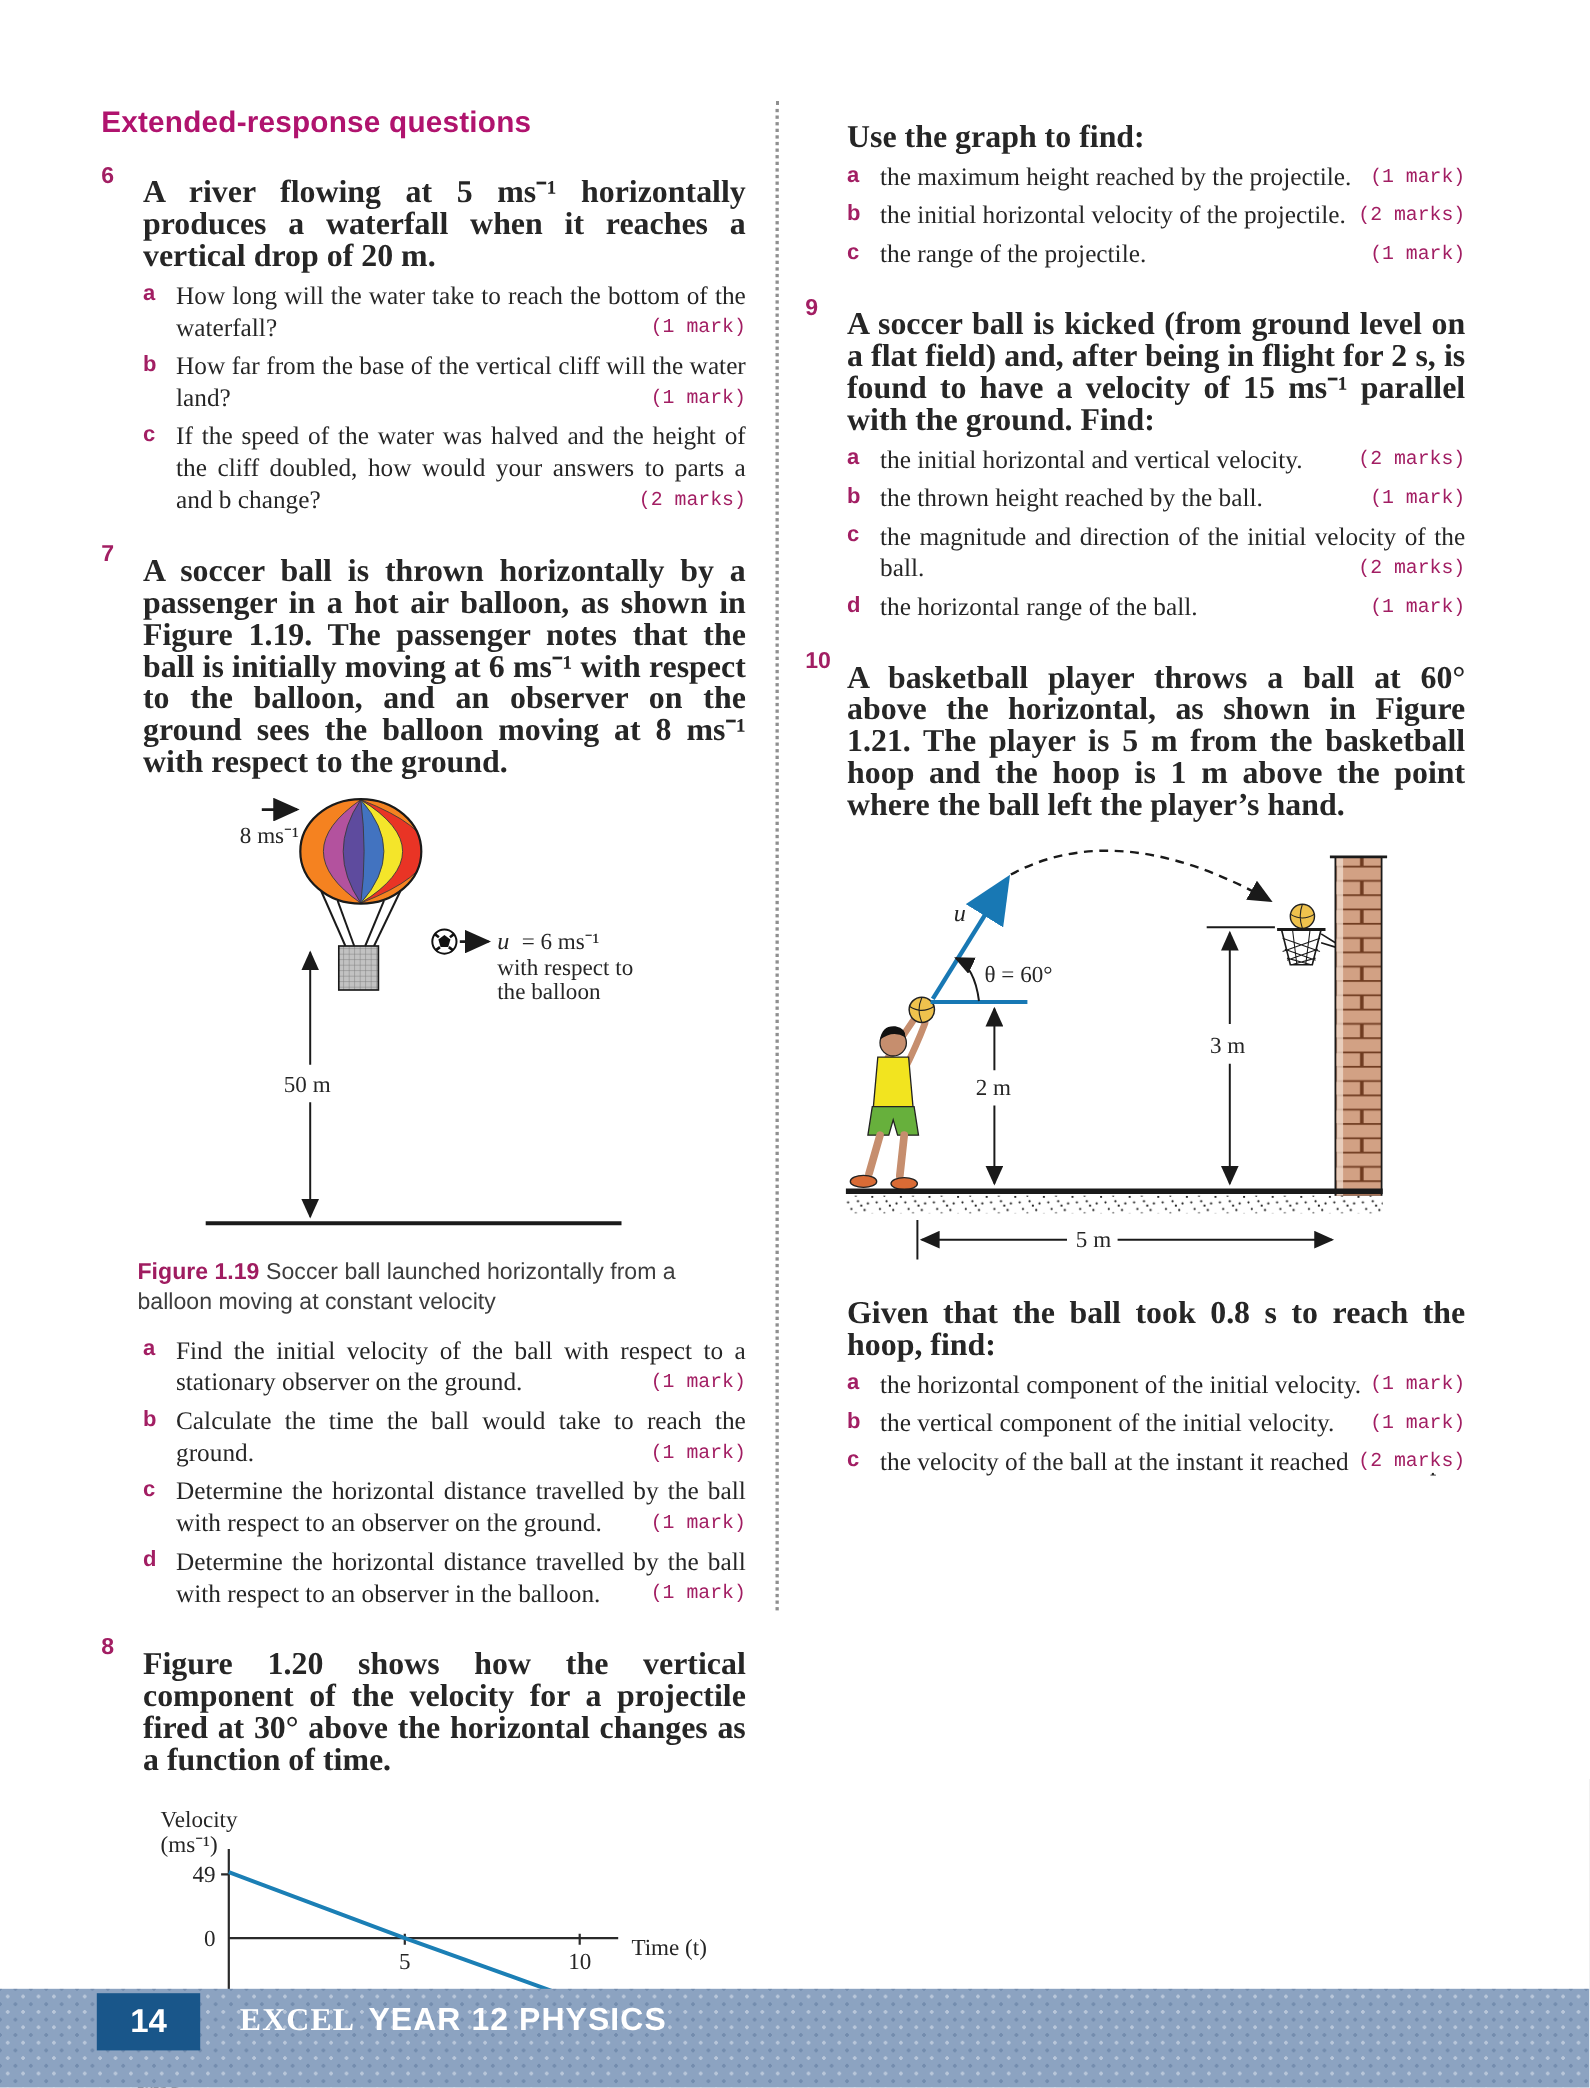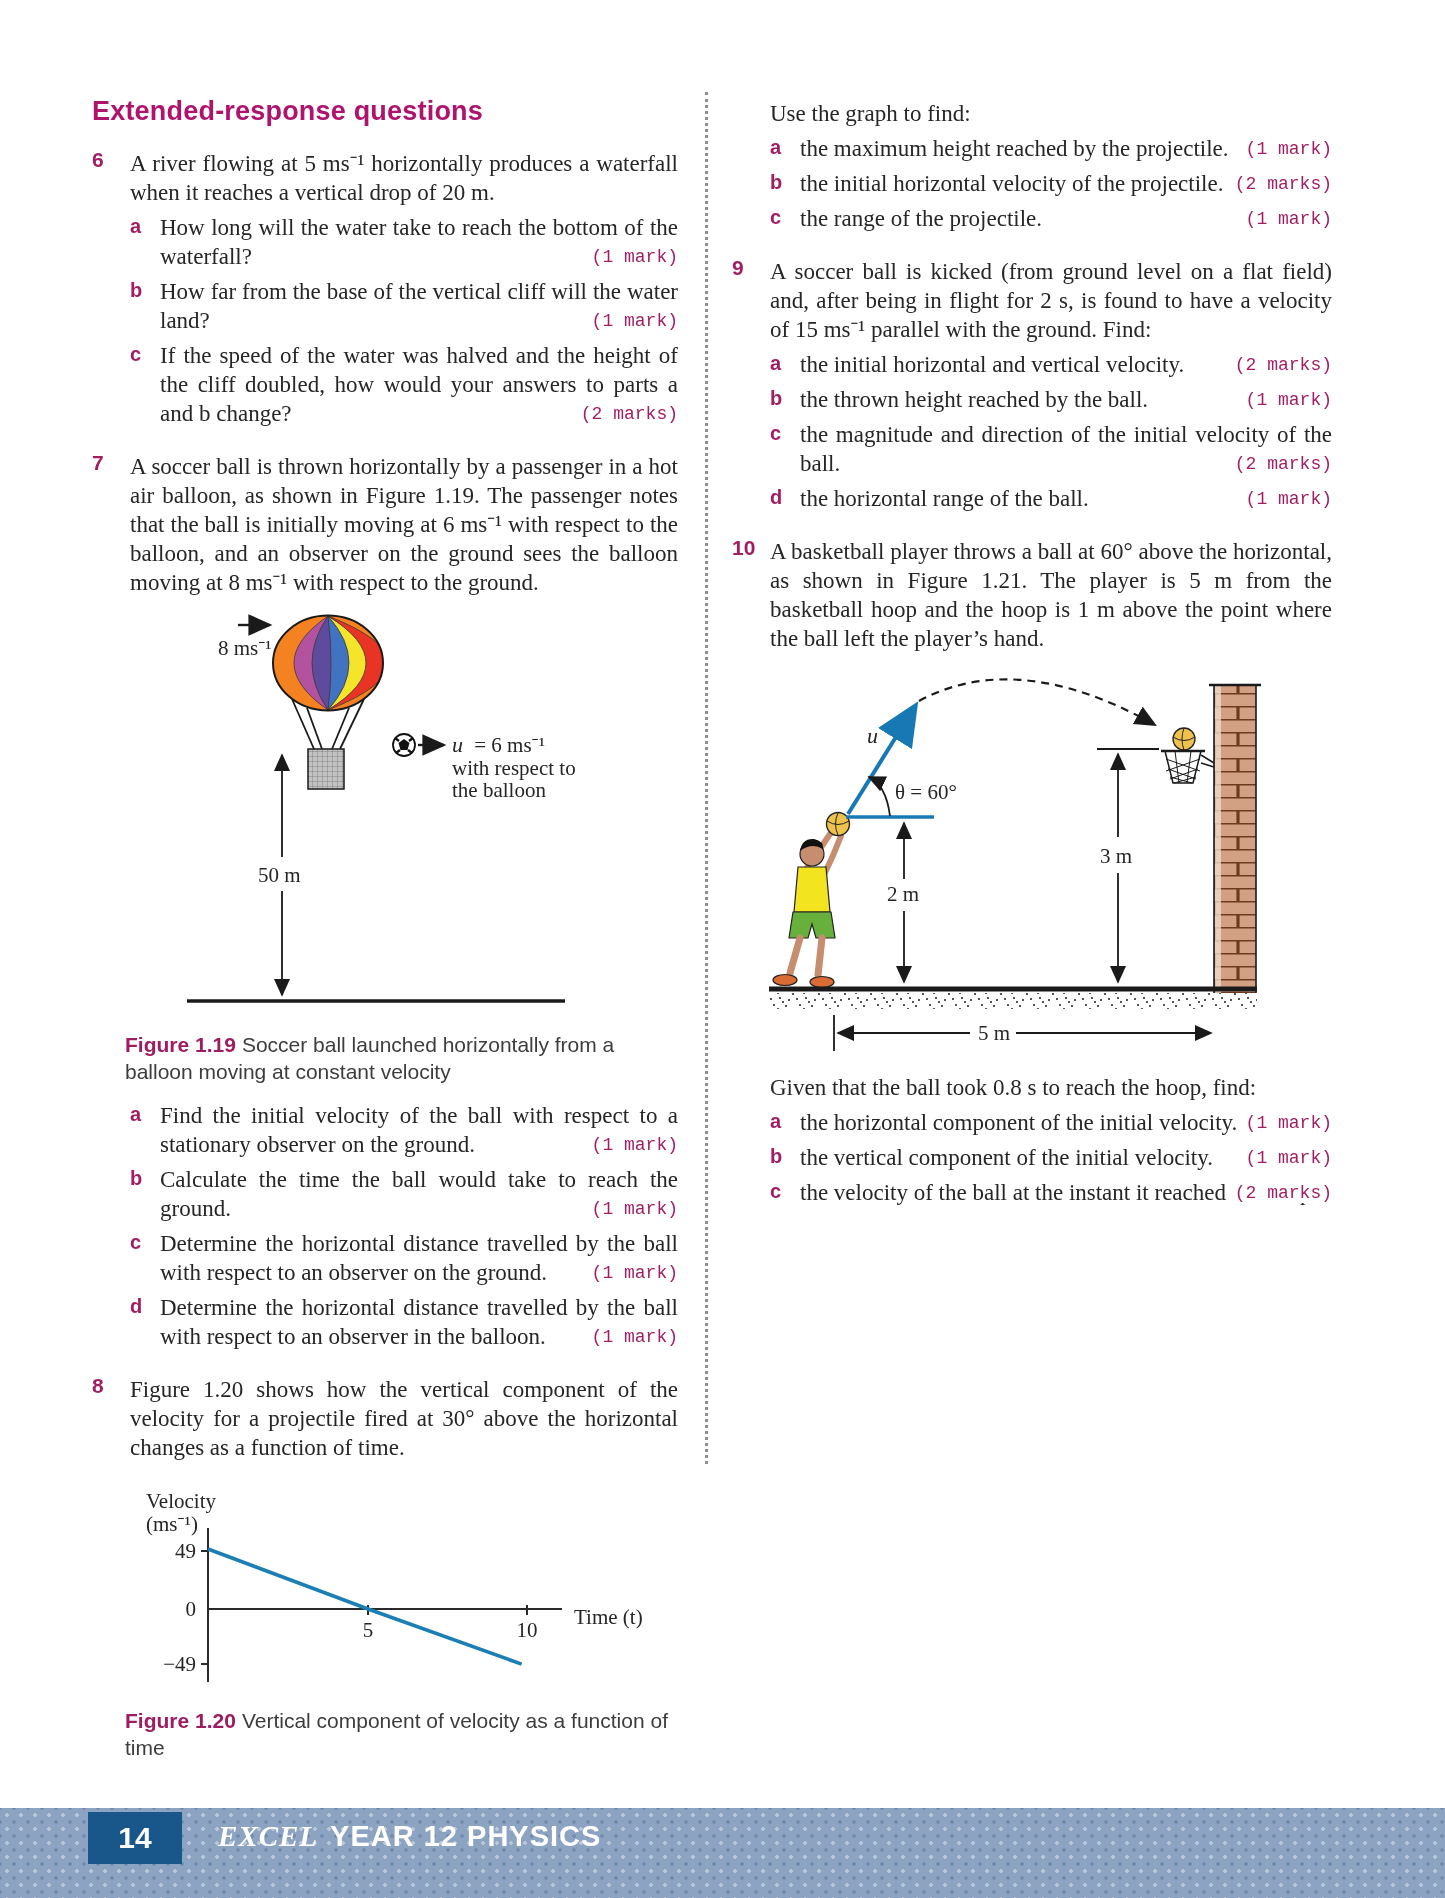--- a/index.html
+++ b/index.html
@@ -7,21 +7,21 @@
         font-family:"Liberation Serif",serif;color:#262626;}
   .col{position:absolute;}
   .col-left{left:92px;top:96px;width:586px;}
   .col-right{left:732px;top:95px;width:600px;}
   .h1{font-family:"Liberation Sans",sans-serif;font-weight:bold;font-size:27px;
       color:#B0136E;margin:0 0 18px 0;letter-spacing:.2px;}
   .q{display:flex;margin-bottom:14px;}
   .qnum{flex:0 0 38px;font-family:"Liberation Sans",sans-serif;font-weight:bold;
         font-size:21px;color:#A21E63;padding-top:3px;}
   .qbody{flex:1;min-width:0;}
-  .stem{font-size:23px;line-height:29px;text-align:justify;margin:4px 0 6px 0;}
+  .stem{font-size:29px;line-height:29px;text-align:justify;margin:16px 0 6px 0;font-weight:bold;}
   .part{position:relative;display:flex;margin-bottom:6px;}
   .plabel{flex:0 0 30px;font-family:"Liberation Sans",sans-serif;font-weight:bold;
           font-size:20px;color:#A21E63;padding-top:2px;}
   .ptext{flex:1;font-size:23px;line-height:29px;text-align:justify;}
   .pmarks{position:absolute;right:0;bottom:4px;font-family:Liberation Mono, monospace;
           font-size:18px;color:#A21E63;background:#fff;padding-left:8px;white-space:nowrap;}
   .figure{margin:8px 0 6px -38px;}
   .caption{font-family:"Liberation Sans",sans-serif;font-size:21px;line-height:27px;
            color:#3D3D3D;margin:10px 0 16px -5px;}
   .caption .capLabel{font-weight:bold;color:#9F1C60;}
@@ -33,21 +33,21 @@
   .footer{position:absolute;left:0;top:1808px;width:1445px;height:90px;
           background-color:#8CA3C1;
           background-image:radial-gradient(rgba(255,255,255,.38) 1.6px, rgba(0,0,0,0) 1.8px),
                            radial-gradient(rgba(52,82,124,.28) 1.6px, rgba(0,0,0,0) 1.8px);
           background-size:14px 14px,14px 14px;background-position:0 0,7px 7px;}
   .pagebox{position:absolute;left:88px;top:4px;width:94px;height:52px;background:#19568A;
            color:#fff;display:flex;align-items:center;justify-content:center;
            font-family:"Liberation Sans",sans-serif;font-size:30px;font-weight:bold;}
   .brand{position:absolute;left:218px;top:12px;color:#fff;white-space:nowrap;
          font-family:"Liberation Sans",sans-serif;font-weight:bold;font-size:29px;letter-spacing:1px;}
-  .brand .excel{font-family:"Liberation Serif",serif;font-style:italic;margin-right:12px;}
+  .brand .excel{font-family:"Liberation Serif",serif;margin-right:12px;}
   svg text{fill:#262626;}
   .svgSerif{font-family:"Liberation Serif",serif;font-size:21px;}
   .svgItal{font-family:"Liberation Serif",serif;font-style:italic;font-size:22px;}
 </style>
 </head>
 <body>
 
 <div class="page">
 
   <div class="divider"></div>

